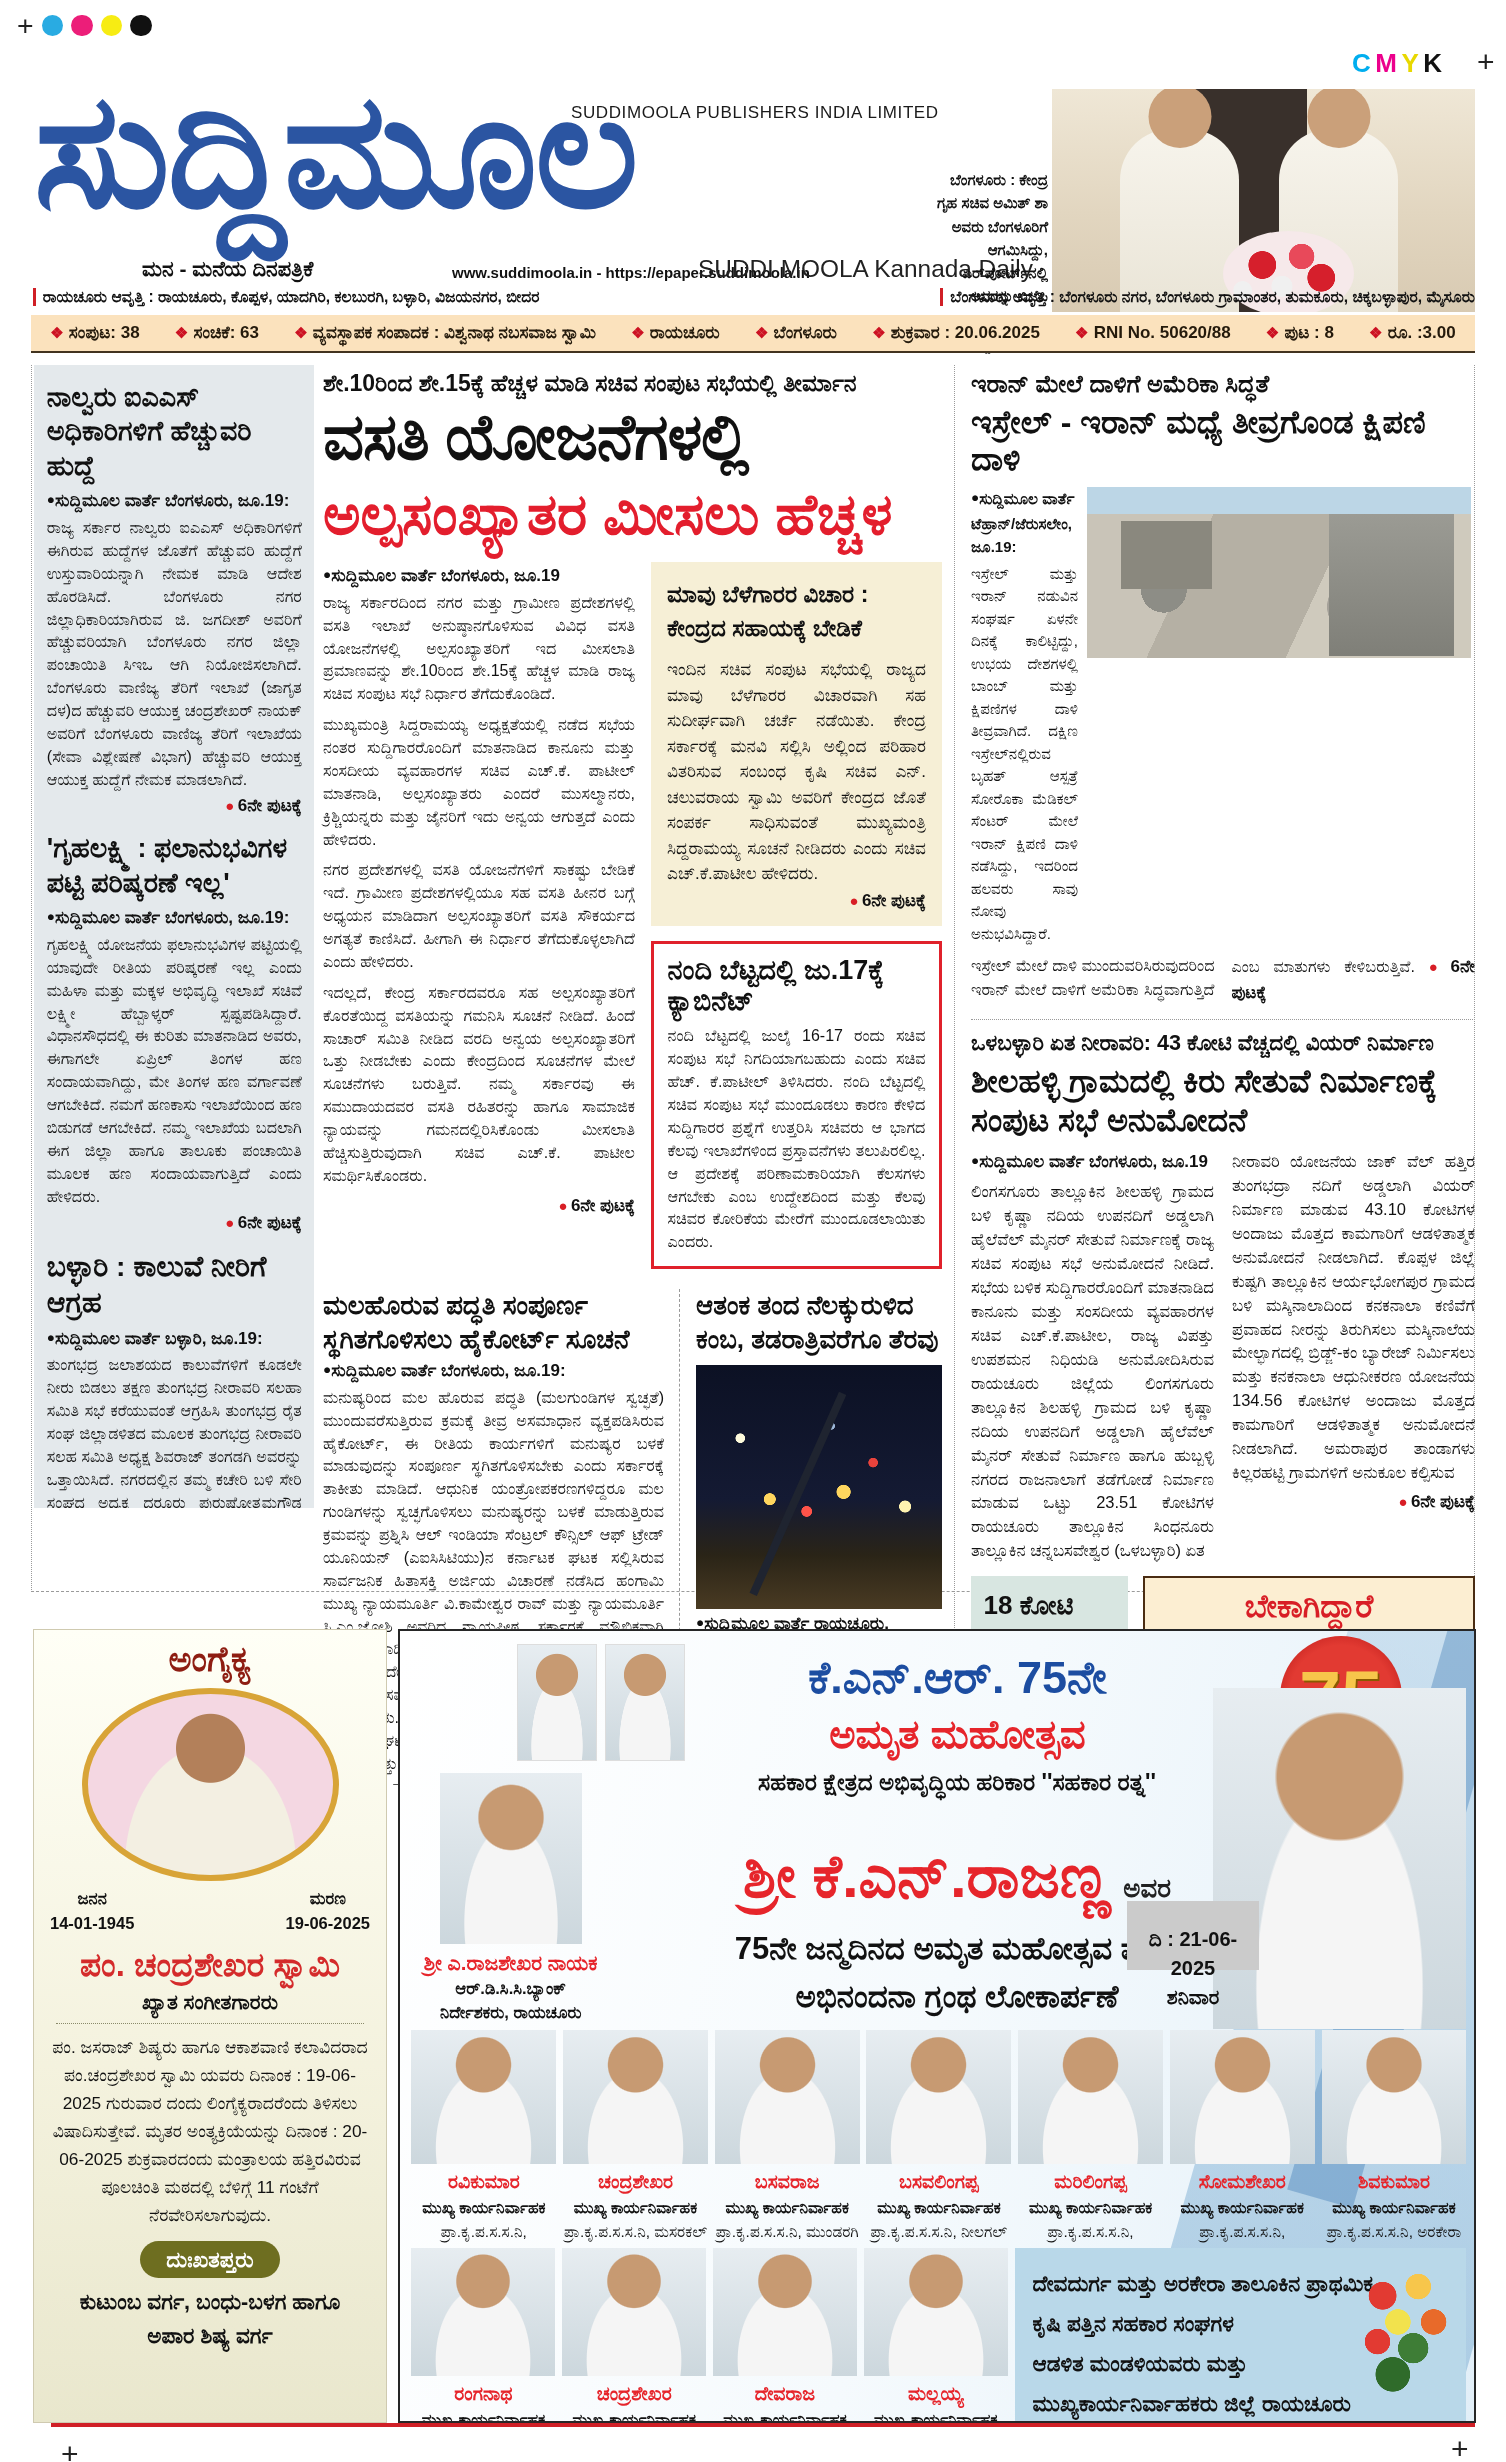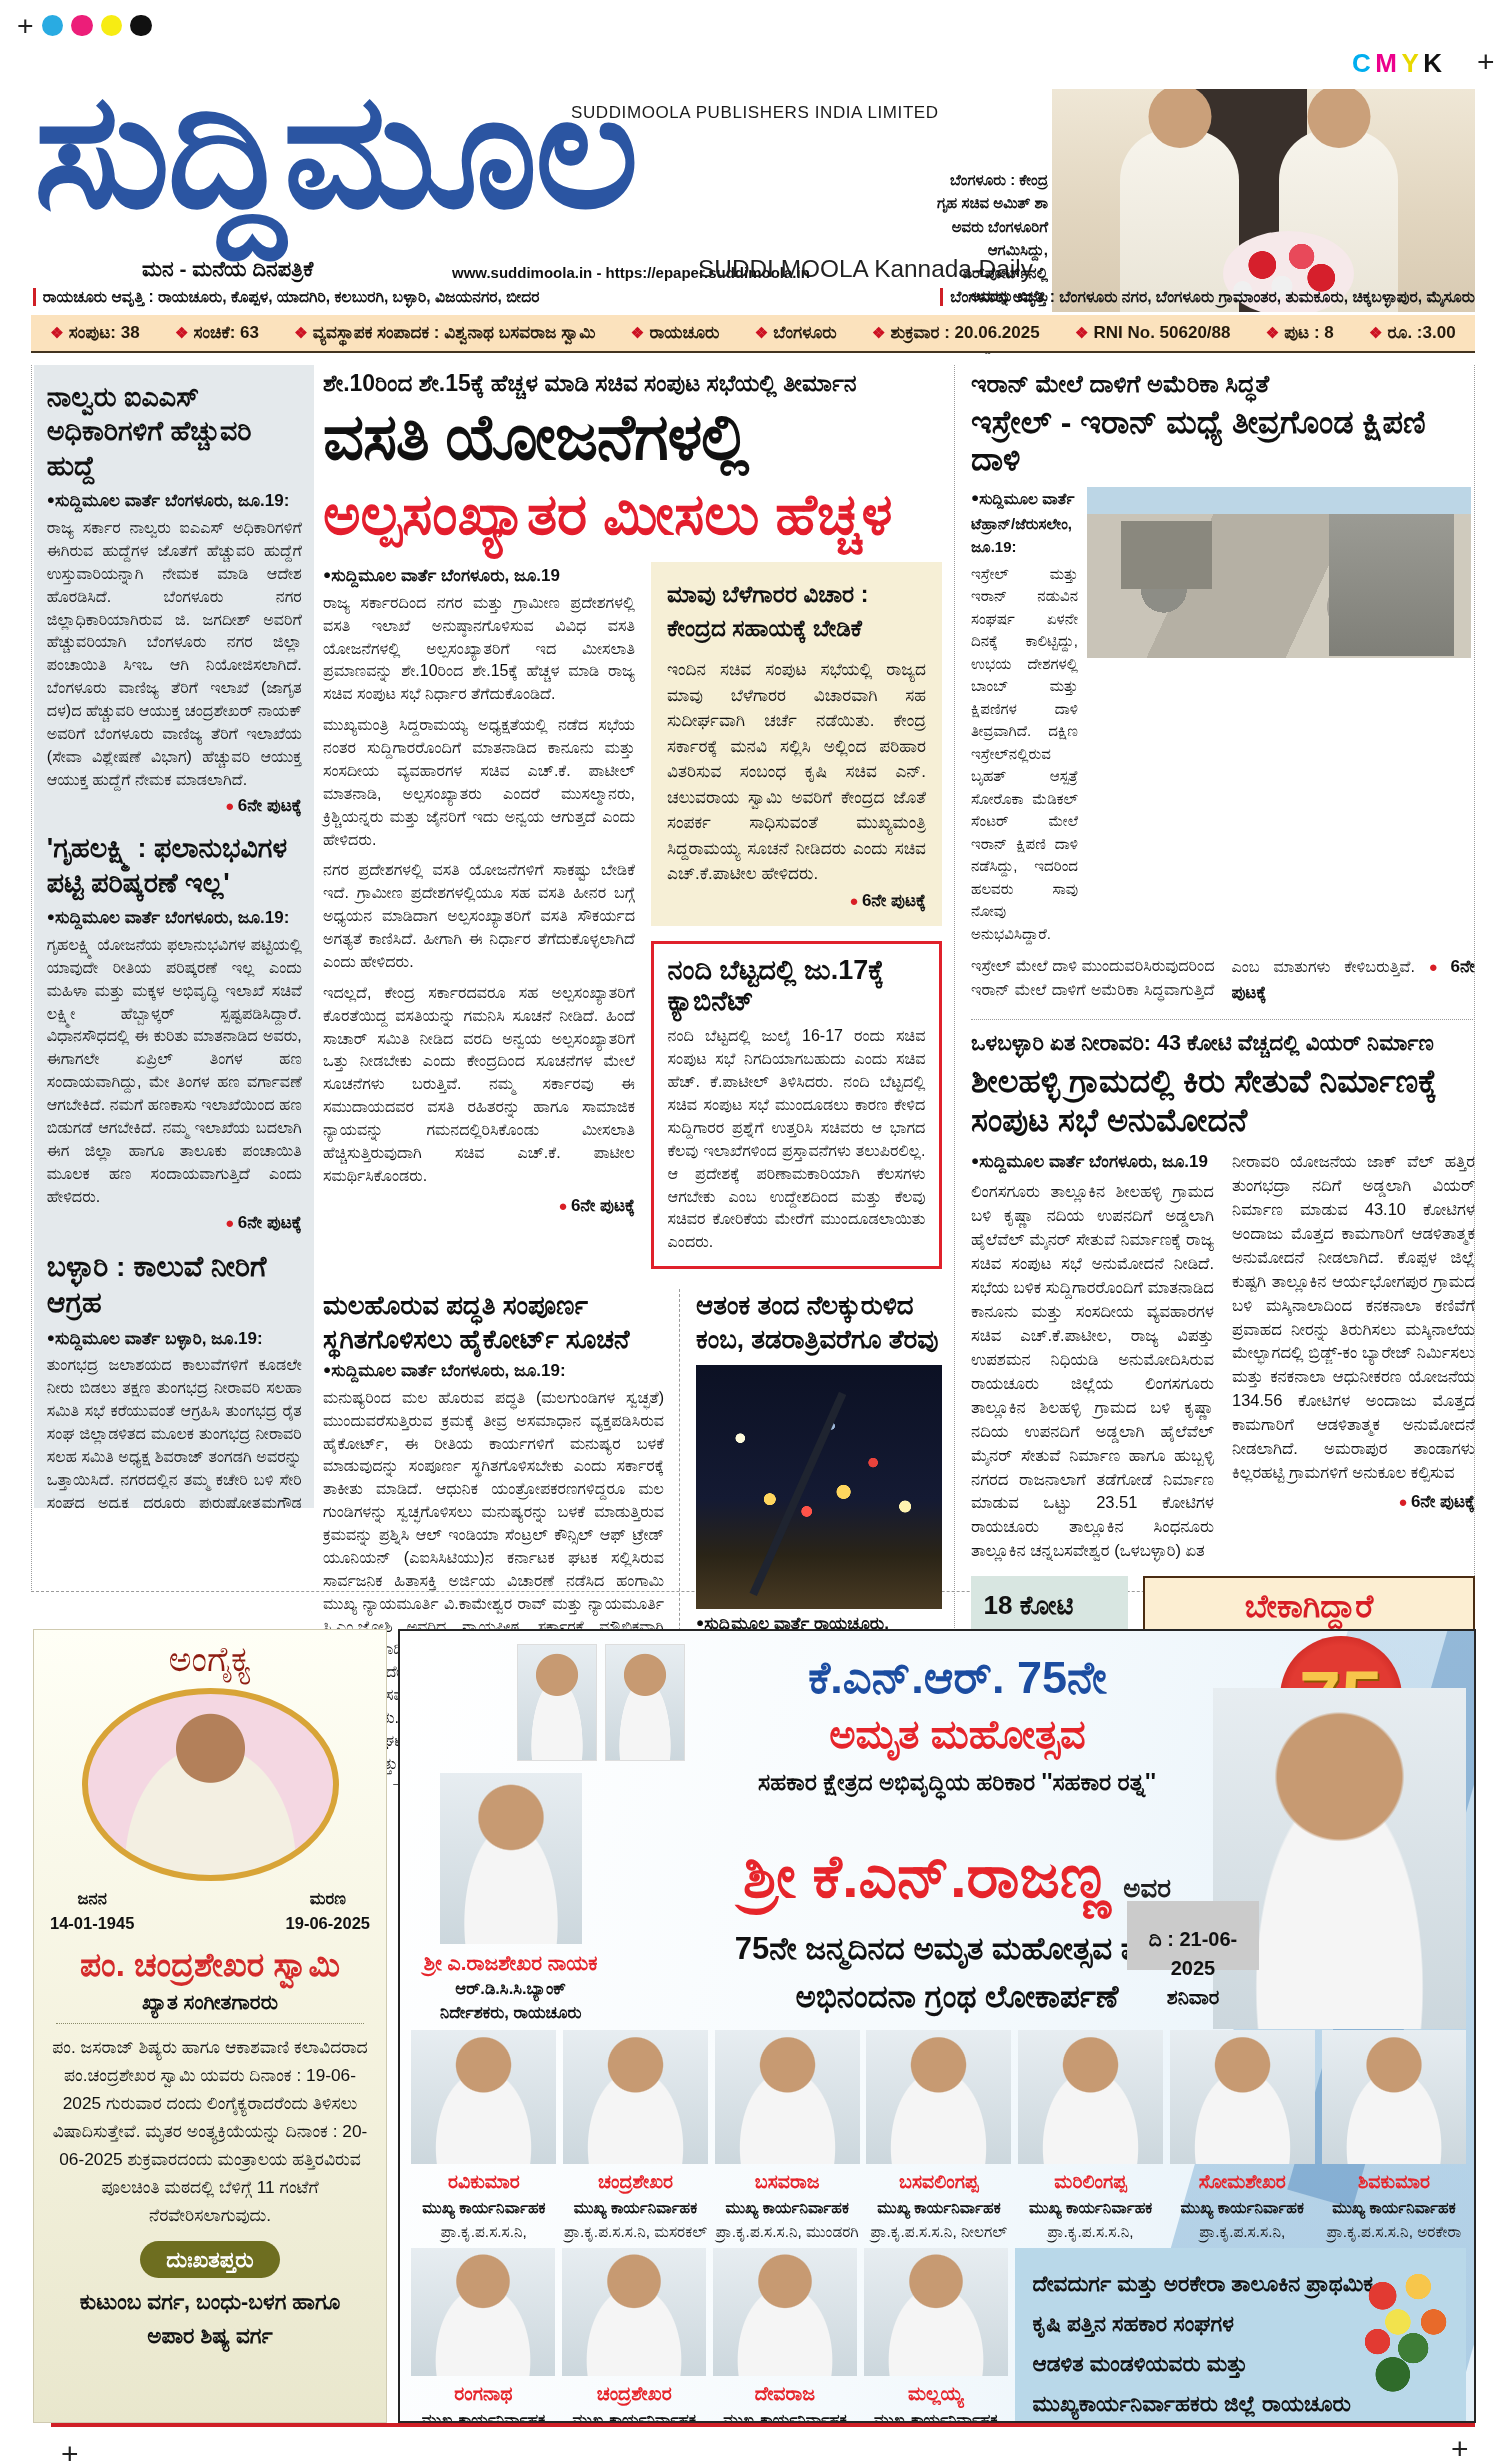--- a/index.html
+++ b/index.html
@@ -107,21 +107,21 @@
   #wanted .s { font-size:17.3px; font-weight:700; text-align:center; margin:8px 0 9px; }
   #wanted table { width:100%; border-collapse:collapse; background:#FDF4DF; }
   #wanted th { background:#F5B95C; border:1.7px solid #6b4a22; font-size:17px; padding:4.5px 3.4px; }
   #wanted td { border:1.7px solid #6b4a22; font-size:17.6px; padding:5.1px 6.8px; }
   #wanted .c { text-align:center; }
   #wanted .contact { font-size:22px; font-weight:800; margin-top:9px; }
 
   
   #obit { left:33px; top:1629px; width:354px; height:794px; background:linear-gradient(180deg,#FFFFF6 0%,#F4F2DE 55%,#E9E7CD 100%);
     border:0.6px solid #cfcab0; text-align:center; padding:9px 16px; overflow:hidden; }
-  #obit .hd { font-size:35px; font-weight:400; color:#8E1D12; }
+  #obit .hd { font-size:35px; font-weight:700; color:#8E1D12; }
   #obit .oval { margin:8px auto 4.5px; width:257px; height:193px; border-radius:50%; border:6.8px solid #D8A437;
     background: radial-gradient(circle at 50% 30%,#b3805a 0 34px,transparent 35px),
                 radial-gradient(ellipse at 50% 95%,#f3efe2 0 85px,transparent 86px), #F4D7E2; }
   #obit .dates { display:flex; justify-content:space-between; font-size:16.5px; font-weight:700; line-height:1.5; margin-top:5px; }
   #obit .nm { font-size:33px; font-weight:800; color:#D42B2B; margin-top:10.2px; }
   #obit .sub { font-size:20.5px; font-weight:700; margin-top:5.7px; }
   #obit .dv { border-top:1.7px dotted #8a8a6a; margin:9px 5.7px; }
   #obit .bd { font-size:17.3px; line-height:1.62; }
   #obit .pill { display:inline-block; background:#6E6E20; color:#fff; font-size:21.6px; font-weight:800; border-radius:27px; padding:5.7px 26px; margin:11.4px 0 6.8px; }
   #obit .fam { font-size:21.6px; font-weight:700; line-height:1.55; }
@@ -206,21 +206,21 @@
   <div class="bouquet"></div>
 </div>
 
 <div class="abs" id="editions">
   <span class="seg">ರಾಯಚೂರು ಆವೃತ್ತಿ : ರಾಯಚೂರು, ಕೊಪ್ಪಳ, ಯಾದಗಿರಿ, ಕಲಬುರಗಿ, ಬಳ್ಳಾರಿ, ವಿಜಯನಗರ, ಬೀದರ</span>
   <span class="seg">ಬೆಂಗಳೂರು ಆವೃತ್ತಿ : ಬೆಂಗಳೂರು ನಗರ, ಬೆಂಗಳೂರು ಗ್ರಾಮಾಂತರ, ತುಮಕೂರು, ಚಿಕ್ಕಬಳ್ಳಾಪುರ, ಮೈಸೂರು</span>
 </div>
 <div class="abs" id="infobar">
   <span><span class="dmd">❖</span><span>ಸಂಪುಟ: 38</span></span>
   <span><span class="dmd">❖</span><span>ಸಂಚಿಕೆ: 63</span></span>
-  <span><span class="dmd">❖</span><span>ವ್ಯವಸ್ಥಾಪಕ ಸಂಪಾದಕ : ವಿಶ್ವನಾಥ ಬಸವರಾಜ ಸ್ವಾಮಿ</span></span>
+  <span><span class="dmd">❖</span><span>ವ್ಯವಸ್ಥಾಪಕ ಸಂಪಾದಕ : ವಿಶ್ವನಾಥ ನಬಸವಾಜ ಸ್ವಾಮಿ</span></span>
   <span><span class="dmd">❖</span><span>ರಾಯಚೂರು</span></span>
   <span><span class="dmd">❖</span><span>ಬೆಂಗಳೂರು</span></span>
   <span><span class="dmd">❖</span><span>ಶುಕ್ರವಾರ : 20.06.2025</span></span>
   <span><span class="dmd">❖</span><span>RNI No. 50620/88</span></span>
   <span><span class="dmd">❖</span><span>ಪುಟ : 8</span></span>
   <span><span class="dmd">❖</span><span>ರೂ. :3.00</span></span>
 </div>
 
 <div class="abs" id="news">
 

